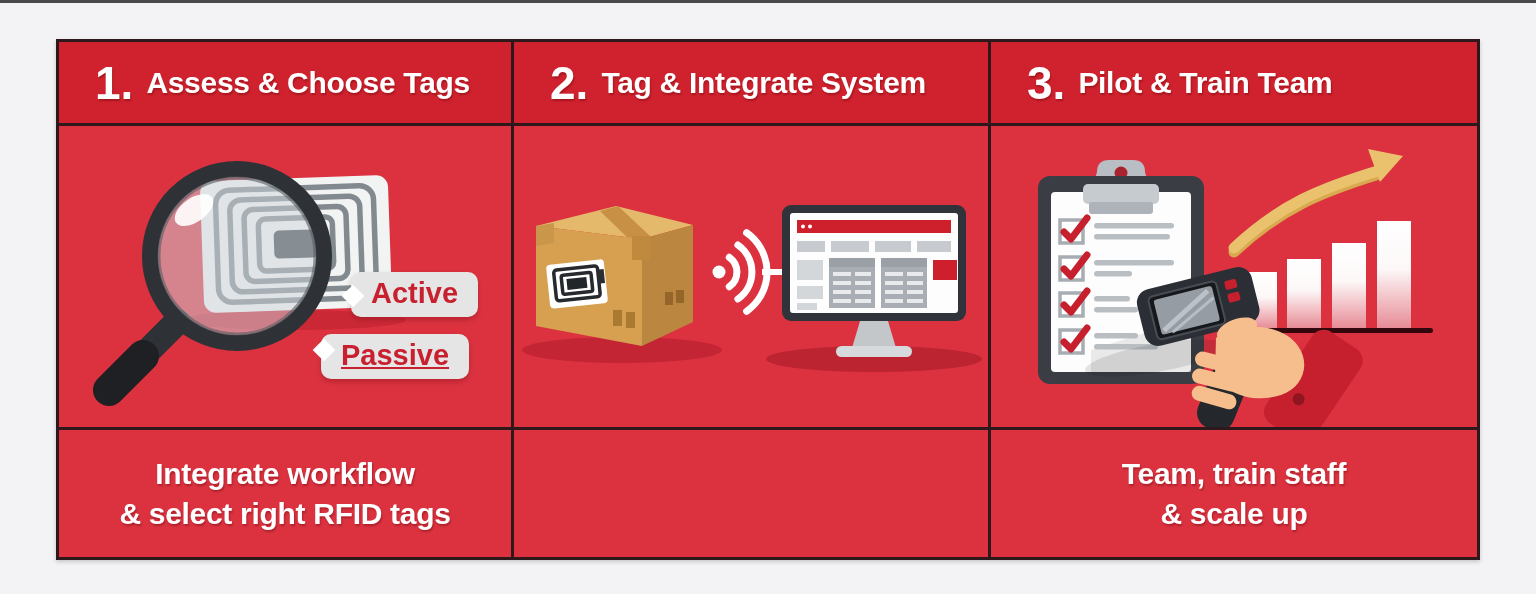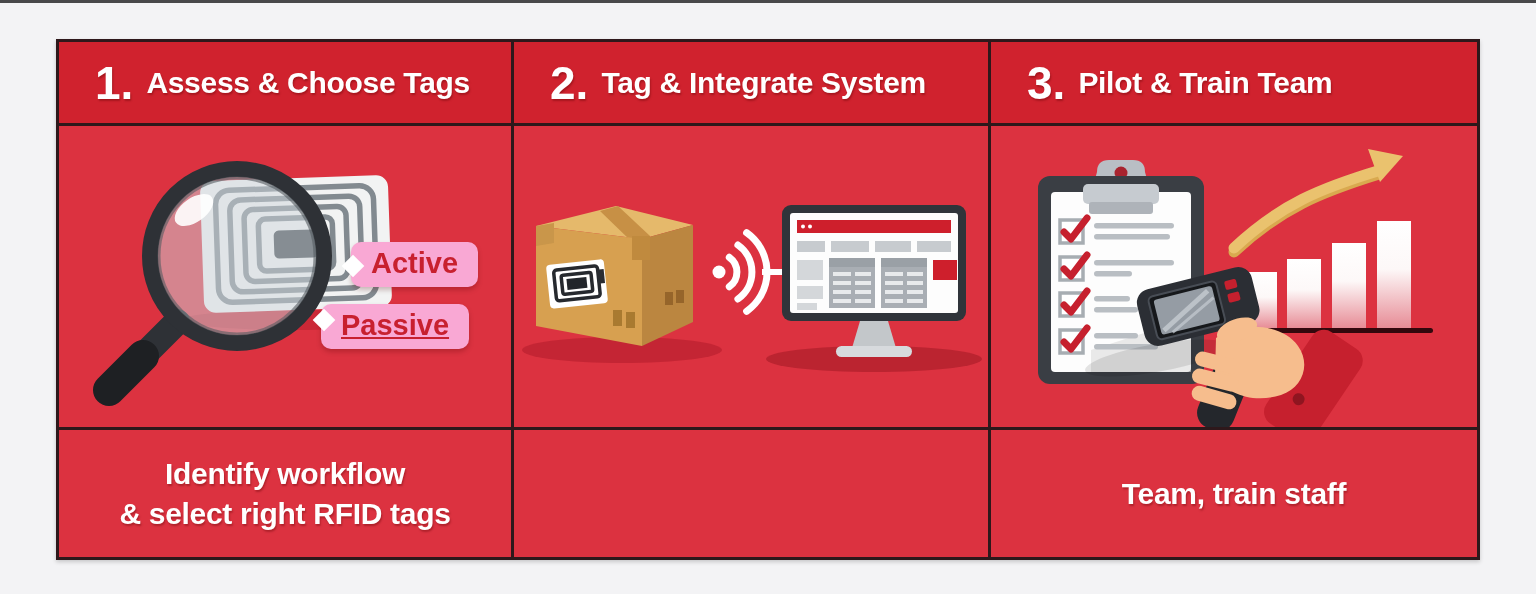--- a/index.html
+++ b/index.html
@@ -44,25 +44,26 @@
     background:#dc3240;
     display:flex;flex-direction:column;align-items:center;justify-content:center;
     color:#fff;text-align:center;
   }
   .caption-line{
     font-size:30px;font-weight:bold;line-height:1.32;letter-spacing:-.3px;
     text-shadow:1px 2px 2px rgba(90,0,0,.35);
   }
   .bubble{
     position:absolute;
-    background:#f9a8d4;border-radius:10px;
+    background:#e5e5e5;border-radius:10px;
     padding:5px 20px 7px 20px;
     color:#c8202f;font-size:29px;font-weight:bold;
     box-shadow:0 3px 5px rgba(80,0,0,.25);
     white-space:nowrap;
+    margin-top:30px;
   }
   .bubble::before{
     content:"";position:absolute;width:16px;height:16px;background:#fff;
     transform:rotate(45deg);
   }
   .bubble.active{left:292px;top:116px;}
   .bubble.active::before{left:-6px;top:16px;}
   .bubble.passive{left:262px;top:178px;text-decoration:underline;}
   .bubble.passive::before{left:-5px;top:8px;}
 </style>
@@ -271,22 +272,23 @@
         <path d="M225 212 C 250 194 292 198 307 220 C 320 238 312 262 290 269 C 262 278 236 268 224 250 Z" fill="#f6bd8d"></path>
         <ellipse cx="246" cy="204" rx="21" ry="11" fill="#f6bd8d" transform="rotate(-20 246 204)"></ellipse>
         <rect x="206" y="224" width="46" height="15" rx="7.5" fill="#f6bd8d" transform="rotate(14 206 224)"></rect>
         <rect x="203" y="241" width="48" height="15" rx="7.5" fill="#f6bd8d" transform="rotate(14 203 241)"></rect>
         <rect x="203" y="258" width="46" height="15" rx="7.5" fill="#f6bd8d" transform="rotate(16 203 258)"></rect>
       </g>
     </svg>
   </div>
 
   <div class="cell caption">
-    <div class="caption-line">Identify workflow</div>
+    <div class="caption-line">Integrate workflow</div>
     <div class="caption-line">&amp; select right RFID tags</div>
   </div>
   <div class="cell caption">
   </div>
   <div class="cell caption">
     <div class="caption-line">Team, train staff</div>
+    <div class="caption-line">&amp; scale up</div>
   </div>
 
 </div>
 
 </body></html>

